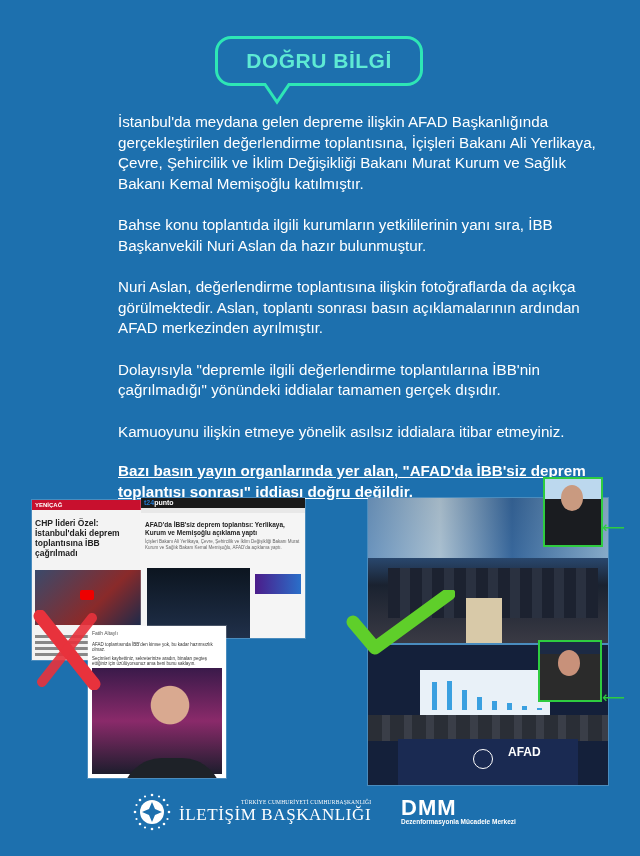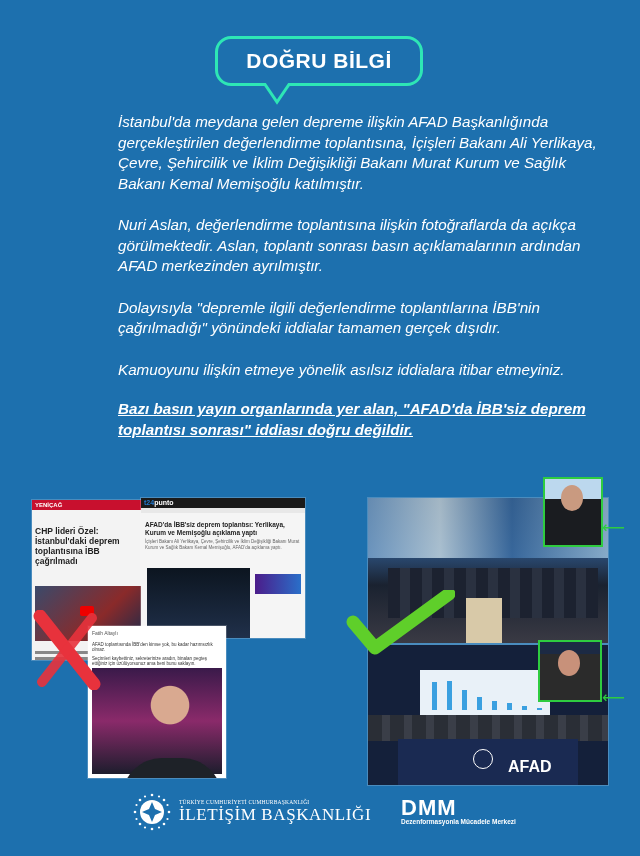--- a/index.html
+++ b/index.html
@@ -1,27 +1,27 @@
 <!DOCTYPE html>
 <html><head>
 <meta charset="utf-8">
 <style>
   html, body { margin:0; padding:0; }
   body { width:640px; height:856px; background:#1d70ae; overflow:hidden; position:relative; font-family:"Liberation Sans", "DejaVu Sans", sans-serif; color:#fff; }
   .bubble { position:absolute; left:215px; top:36px; width:208px; height:50px; border:3px solid #2ee6b5; border-radius:16px; box-sizing:border-box; display:flex; align-items:center; justify-content:center; }
-  .bubble-title { color:#ffffff; font-weight:bold; font-size:21px; letter-spacing:0.5px; }
+  .bubble-title { color:#5eead4; font-weight:bold; font-size:21px; letter-spacing:0.5px; }
   .bubble-tail { position:absolute; left:262px; top:83px; width:0; height:0; }
   .bubble-tail svg { display:block; }
   .body-text { position:absolute; left:118px; top:112px; width:500px; font-size:15.2px; line-height:20.5px; }
-  .body-text p { margin:0 8px 21px 0;font-style:italic; }
+  .body-text p { margin:0 8px 21px 0; }
   .body-text p.claim { font-weight:bold; text-decoration:underline; margin-top:-2px; }
   .img-panel { position:absolute; overflow:hidden; box-shadow:0 0 0 1px rgba(255,255,255,0.2); }
   .news1 { left:32px; top:500px; width:112px; height:160px; background:#f3f3f3; }
   .news1 .bar { height:10px; background:#c8102e; color:#fff; font-size:6px; font-weight:bold; padding-left:3px; line-height:10px; }
-  .news1 .hl { font-size:8.5px; font-weight:bold; color:#222; padding:16px 3px; line-height:10px; }
+  .news1 .hl { font-size:8.5px; font-weight:bold; color:#222; padding:8px 3px; line-height:10px; }
   .news1 .vid { margin:4px 3px; height:55px; background:linear-gradient(135deg,#3a4a6b,#8a2a2a 60%,#1d2a4a); position:relative; }
   .news1 .vid .play { position:absolute; left:45px; top:20px; width:14px; height:10px; background:#e00; border-radius:2px; }
   .news1 .lines { padding:3px; }
   .news1 .lines div { height:3px; background:#888; margin:3px 0; }
   .news2 { left:141px; top:498px; width:164px; height:140px; background:#f5f5f5; }
   .news2 .bar { height:10px; background:#1a1a1a; color:#fff; font-size:7px; font-weight:bold; padding-left:3px; line-height:10px; }
   .news2 .bar span { color:#27c; }
   .news2 .sub { height:5px; background:#e8e8e8; }
   .news2 .hl { font-size:6.5px; font-weight:bold; color:#222; padding:8px 4px 2px; line-height:8px; }
   .news2 .desc { font-size:4.5px; color:#666; padding:0 4px; line-height:6px; }
@@ -39,47 +39,48 @@
   .meeting1 .pod { position:absolute; left:98px; top:100px; width:36px; height:45px; background:#d8c9a8; }
   .inset { position:absolute; border:2px solid #2ecc40; overflow:hidden; }
   .inset1 { left:543px; top:477px; width:56px; height:66px; background:linear-gradient(180deg,#bcd8ee 0 30%,#1a1c20 30%); }
   .inset1 .face { position:absolute; left:16px; top:6px; width:22px; height:26px; background:#c99a80; border-radius:50%; }
   .meeting2 { left:368px; top:645px; width:240px; height:140px; background:#14203a; }
   .meeting2 .screen { position:absolute; left:52px; top:25px; width:130px; height:50px; background:#e9f1f8; }
   .meeting2 .barchart { position:absolute; left:12px; top:10px; display:flex; align-items:flex-end; gap:10px; height:30px; }
   .meeting2 .barchart div { width:5px; background:#3ba0e0; }
   .meeting2 .people { position:absolute; left:0; top:70px; width:240px; height:26px; background:repeating-linear-gradient(90deg,#2a2e36 0 14px,#3a3e48 14px 22px); }
   .meeting2 .table { position:absolute; left:30px; top:94px; width:180px; height:46px; background:#1a2a52; }
-  .meeting2 .afad { position:absolute; left:140px; top:113px; font-weight:bold; font-size:16px; color:#fff; }
+  .meeting2 .afad { position:absolute; left:140px; top:100px; font-weight:bold; font-size:12px; color:#fff; }
   .meeting2 .seal { position:absolute; left:105px; top:104px; width:18px; height:18px; border:1px solid #fff; border-radius:50%; }
   .inset2 { left:538px; top:640px; width:60px; height:58px; background:linear-gradient(180deg,#1c2a44 0 20%,#2b2b2b 20%); }
   .inset2 .face { position:absolute; left:18px; top:8px; width:22px; height:26px; background:#c8917a; border-radius:50%; }
   .arrow { position:absolute; color:#2ecc40; font-size:16px; line-height:16px; }
   .check { position:absolute; left:345px; top:590px; }
-  .footer-logo1 { position:absolute; left:133px; top:793px; display:flex; align-items:center; gap:8px; }
+  .footer-logo1 { position:absolute; left:133px; top:793px; display:flex; align-items:center; gap:8px;text-align:right; }
   .footer-small { font-family:"Liberation Serif", serif; font-size:5.5px; letter-spacing:0.2px; }
   .footer-big { font-family:"Liberation Serif", serif; font-size:17px; letter-spacing:0.6px; }
   .footer-logo2 { position:absolute; left:401px; top:798px; }
   .dmm { font-weight:bold; font-size:22px; letter-spacing:1px; line-height:20px; }
   .dmm-sub { font-size:6.5px; font-weight:bold; }
 </style>
 </head>
 <body>
 
 <div class="bubble">
   <span class="bubble-title">DOĞRU BİLGİ</span>
 </div>
 <div class="bubble-tail">
   <svg width="30" height="22" viewBox="0 0 30 22">
       <path d="M2 0 L15 19 L28 0" fill="#1d70ae" stroke="#2ee6b5" stroke-width="3"></path>
     </svg>
 </div>
 
 <div class="body-text">
   <p>İstanbul'da meydana gelen depreme ilişkin AFAD Başkanlığında gerçekleştirilen değerlendirme toplantısına, İçişleri Bakanı Ali Yerlikaya, Çevre, Şehircilik ve İklim Değişikliği Bakanı Murat Kurum ve Sağlık Bakanı Kemal Memişoğlu katılmıştır.</p>
+  <p>Bahse konu toplantıda ilgili kurumların yetkililerinin yanı sıra, İBB Başkanvekili Nuri Aslan da hazır bulunmuştur.</p>
   <p>Nuri Aslan, değerlendirme toplantısına ilişkin fotoğraflarda da açıkça görülmektedir. Aslan, toplantı sonrası basın açıklamalarının ardından AFAD merkezinden ayrılmıştır.</p>
   <p>Dolayısıyla "depremle ilgili değerlendirme toplantılarına İBB'nin çağrılmadığı" yönündeki iddialar tamamen gerçek dışıdır.</p>
   <p>Kamuoyunu ilişkin etmeye yönelik asılsız iddialara itibar etmeyiniz.</p>
   <p class="claim">Bazı basın yayın organlarında yer alan, "AFAD'da İBB'siz deprem toplantısı sonrası" iddiası doğru değildir.</p>
 </div>
 
 <div class="img-panel news1">
   <div class="bar">YENİÇAĞ</div>
   <div class="hl">CHP lideri Özel: İstanbul'daki deprem toplantısına İBB çağrılmadı</div>
   <div class="vid">

